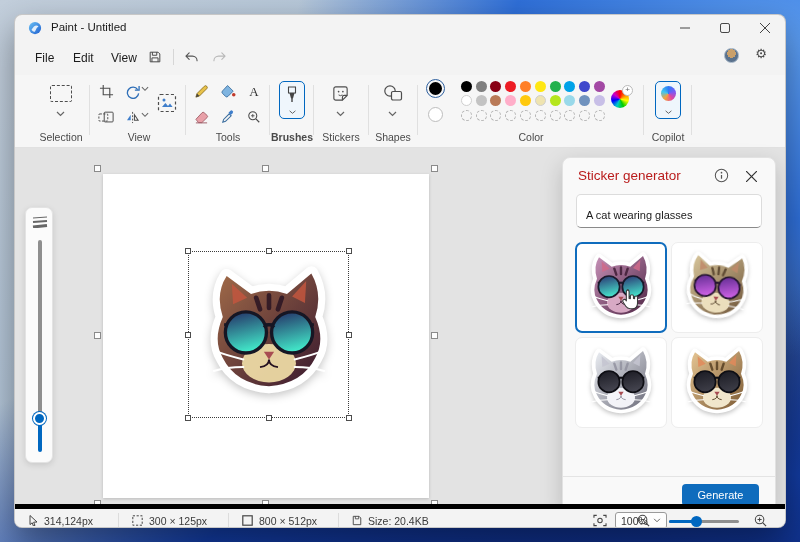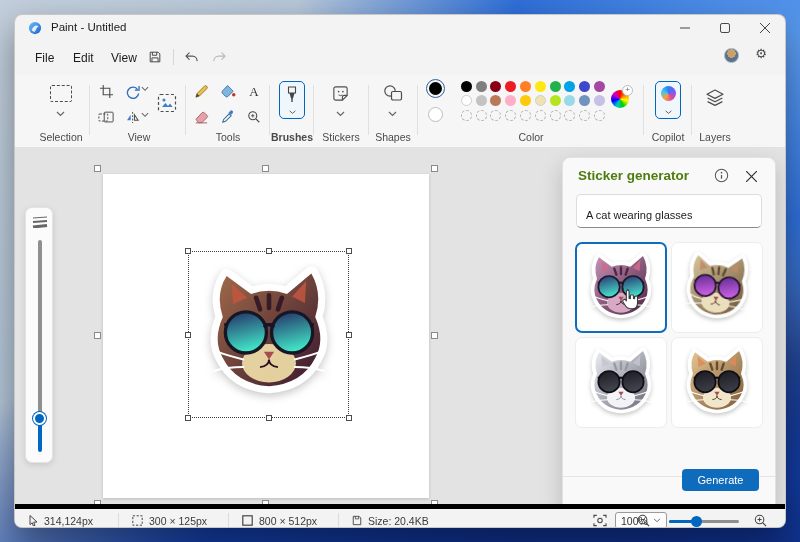--- a/index.html
+++ b/index.html
@@ -89,31 +89,31 @@
 
   
   .size-panel { position:absolute; left:10px; top:59px; width:28px; height:256px; background:#fbfbfb; border:1px solid #e3e3e3; border-radius:7px; box-shadow:0 2px 6px rgba(0,0,0,.12); }
   .size-icon { position:absolute; left:6px; top:8px; width:16px; height:12px; }
   .v-track { position:absolute; left:12px; top:32px; width:3.6px; height:178px; background:#8f8f8f; border-radius:2px; }
   .v-track-fill { position:absolute; left:12px; top:210px; width:3.6px; height:34px; background:#0067c0; border-radius:2px; }
   .v-thumb { position:absolute; left:7px; top:204px; width:13px; height:13px; border-radius:50%; background:#0067c0; border:2.5px solid #fff; box-shadow:0 0 0 1px #0067c0; }
 
   
   .sticker-panel { position:absolute; left:547px; top:9px; width:214px; height:356px; background:#f9f9f9; border:1px solid #e2e2e2; border-radius:8px; box-shadow:0 8px 22px rgba(0,0,0,.18); }
-  .sp-title { position:absolute; left:15px; top:10px; font-size:13.5px; font-weight:700; color:#4d7c0f;text-align:right; }
+  .sp-title { position:absolute; left:15px; top:10px; font-size:13.5px; font-weight:400; color:#b91c1c;text-align:right; }
   .sp-info { position:absolute; right:46px; top:10px; width:15px; height:15px; color:#555; }
   .sp-close { position:absolute; right:16px; top:10px; width:16px; height:16px; display:flex; align-items:center; justify-content:center; color:#333; }
   .sp-input { position:absolute; left:13px; top:36px; width:186px; height:34px; background:#fff; border:1px solid #dcdcdc; border-bottom:1.6px solid #8a8a8a; border-radius:5px; font-family:inherit; font-size:11px; color:#1b1b1b; padding:7px 9px 0; line-height:1.1; }
   .sp-grid { position:absolute; left:12px; top:84px; width:190px; display:grid; grid-template-columns:92px 92px; grid-auto-rows:91px; gap:4px; }
   .sp-thumb { position:relative; background:#fff; border:1px solid #ededed; border-radius:7px; display:flex; align-items:center; justify-content:center; overflow:hidden; }
   .sp-thumb.selected { border:2px solid #0f6cbd; }
   .sp-thumb svg.cat { width:80px; height:80px; filter:drop-shadow(0 2px 2px rgba(0,0,0,.22)); }
   .hand-cursor { position:absolute; left:42px; top:44px; width:22px; height:24px; }
   .sp-footer-line { position:absolute; left:0; right:0; bottom:35px; height:1px; background:#e4e4e4; }
-  .generate-btn { position:absolute; right:16px; bottom:21px; width:77px; height:22px; background:#0f6cbd; color:#fff; font-size:11px; font-family:inherit; border:none; border-radius:4px; display:flex; align-items:center; justify-content:center; }
+  .generate-btn { position:absolute; right:16px; bottom:6px; width:77px; height:22px; background:#0f6cbd; color:#fff; font-size:11px; font-family:inherit; border:none; border-radius:4px; display:flex; align-items:center; justify-content:center; }
 
   
   .statusbar { position:absolute; left:0; bottom:0; right:0; height:23px; background:#f3f3f3; border-top:5px solid #000000; font-size:10.5px; color:#3a3a3a; }
   .sb-item { position:absolute; top:0; height:23px; display:flex; align-items:center; gap:6px; }
   .sb-div { position:absolute; top:4px; width:1px; height:14px; background:#dcdcdc; }
   .zoom-box { position:absolute; right:118px; top:3px; width:52px; height:17px; border:1px solid #9a9a9a; border-radius:3px; background:#fdfdfd; display:flex; align-items:center; justify-content:space-between; padding:0 5px; font-size:10.5px; color:#333; }
   .hz-track { position:absolute; right:46px; top:10.5px; width:70px; height:3.4px; background:#8f8f8f; border-radius:2px; }
   .hz-fill { position:absolute; left:0; top:0; width:27px; height:3.4px; background:#0067c0; border-radius:2px; }
   .hz-thumb { position:absolute; left:22px; top:-4px; width:11px; height:11px; border-radius:50%; background:#0067c0; }
 
@@ -366,30 +366,20 @@
         <div class="tool-box active" style="left:10px;">
           <span class="copilot-disc"></span>
           <svg class="chev" width="9" height="5" viewBox="0 0 9 6">
               <path d="M1 1 L4.5 4 L8 1" fill="none" stroke="#666" stroke-width="1.2"></path>
             </svg>
         </div>
         <span class="rlabel">Copilot</span>
       </div>
       <span class="rdiv" style="left:676px;"></span>
 
-      <div class="rgroup g-layers">
-        <span style="position:absolute;left:12px;top:13px;">
-          <svg width="20" height="20" viewBox="0 0 20 20">
-              <path d="M10 2 L18 6.2 L10 10.4 L2 6.2 Z" fill="none" stroke="#4d4d4d" stroke-width="1.2" stroke-linejoin="round"></path>
-              <path d="M2.6 10 L10 13.8 L17.4 10" fill="none" stroke="#4d4d4d" stroke-width="1.2" stroke-linejoin="round"></path>
-              <path d="M2.6 13.6 L10 17.4 L17.4 13.6" fill="none" stroke="#4d4d4d" stroke-width="1.2" stroke-linejoin="round"></path>
-            </svg>
-        </span>
-        <span class="rlabel">Layers</span>
-      </div>
     </div>
 
     <div class="workarea">
 
       <div class="size-panel">
         <svg class="size-icon" viewBox="0 0 16 12">
           <path d="M1 2 L15 1" stroke="#666" stroke-width="1"></path>
             <path d="M1 6 L15 5" stroke="#666" stroke-width="2"></path>
             <path d="M1 11 L15 9.5" stroke="#666" stroke-width="3"></path>
         </svg>

